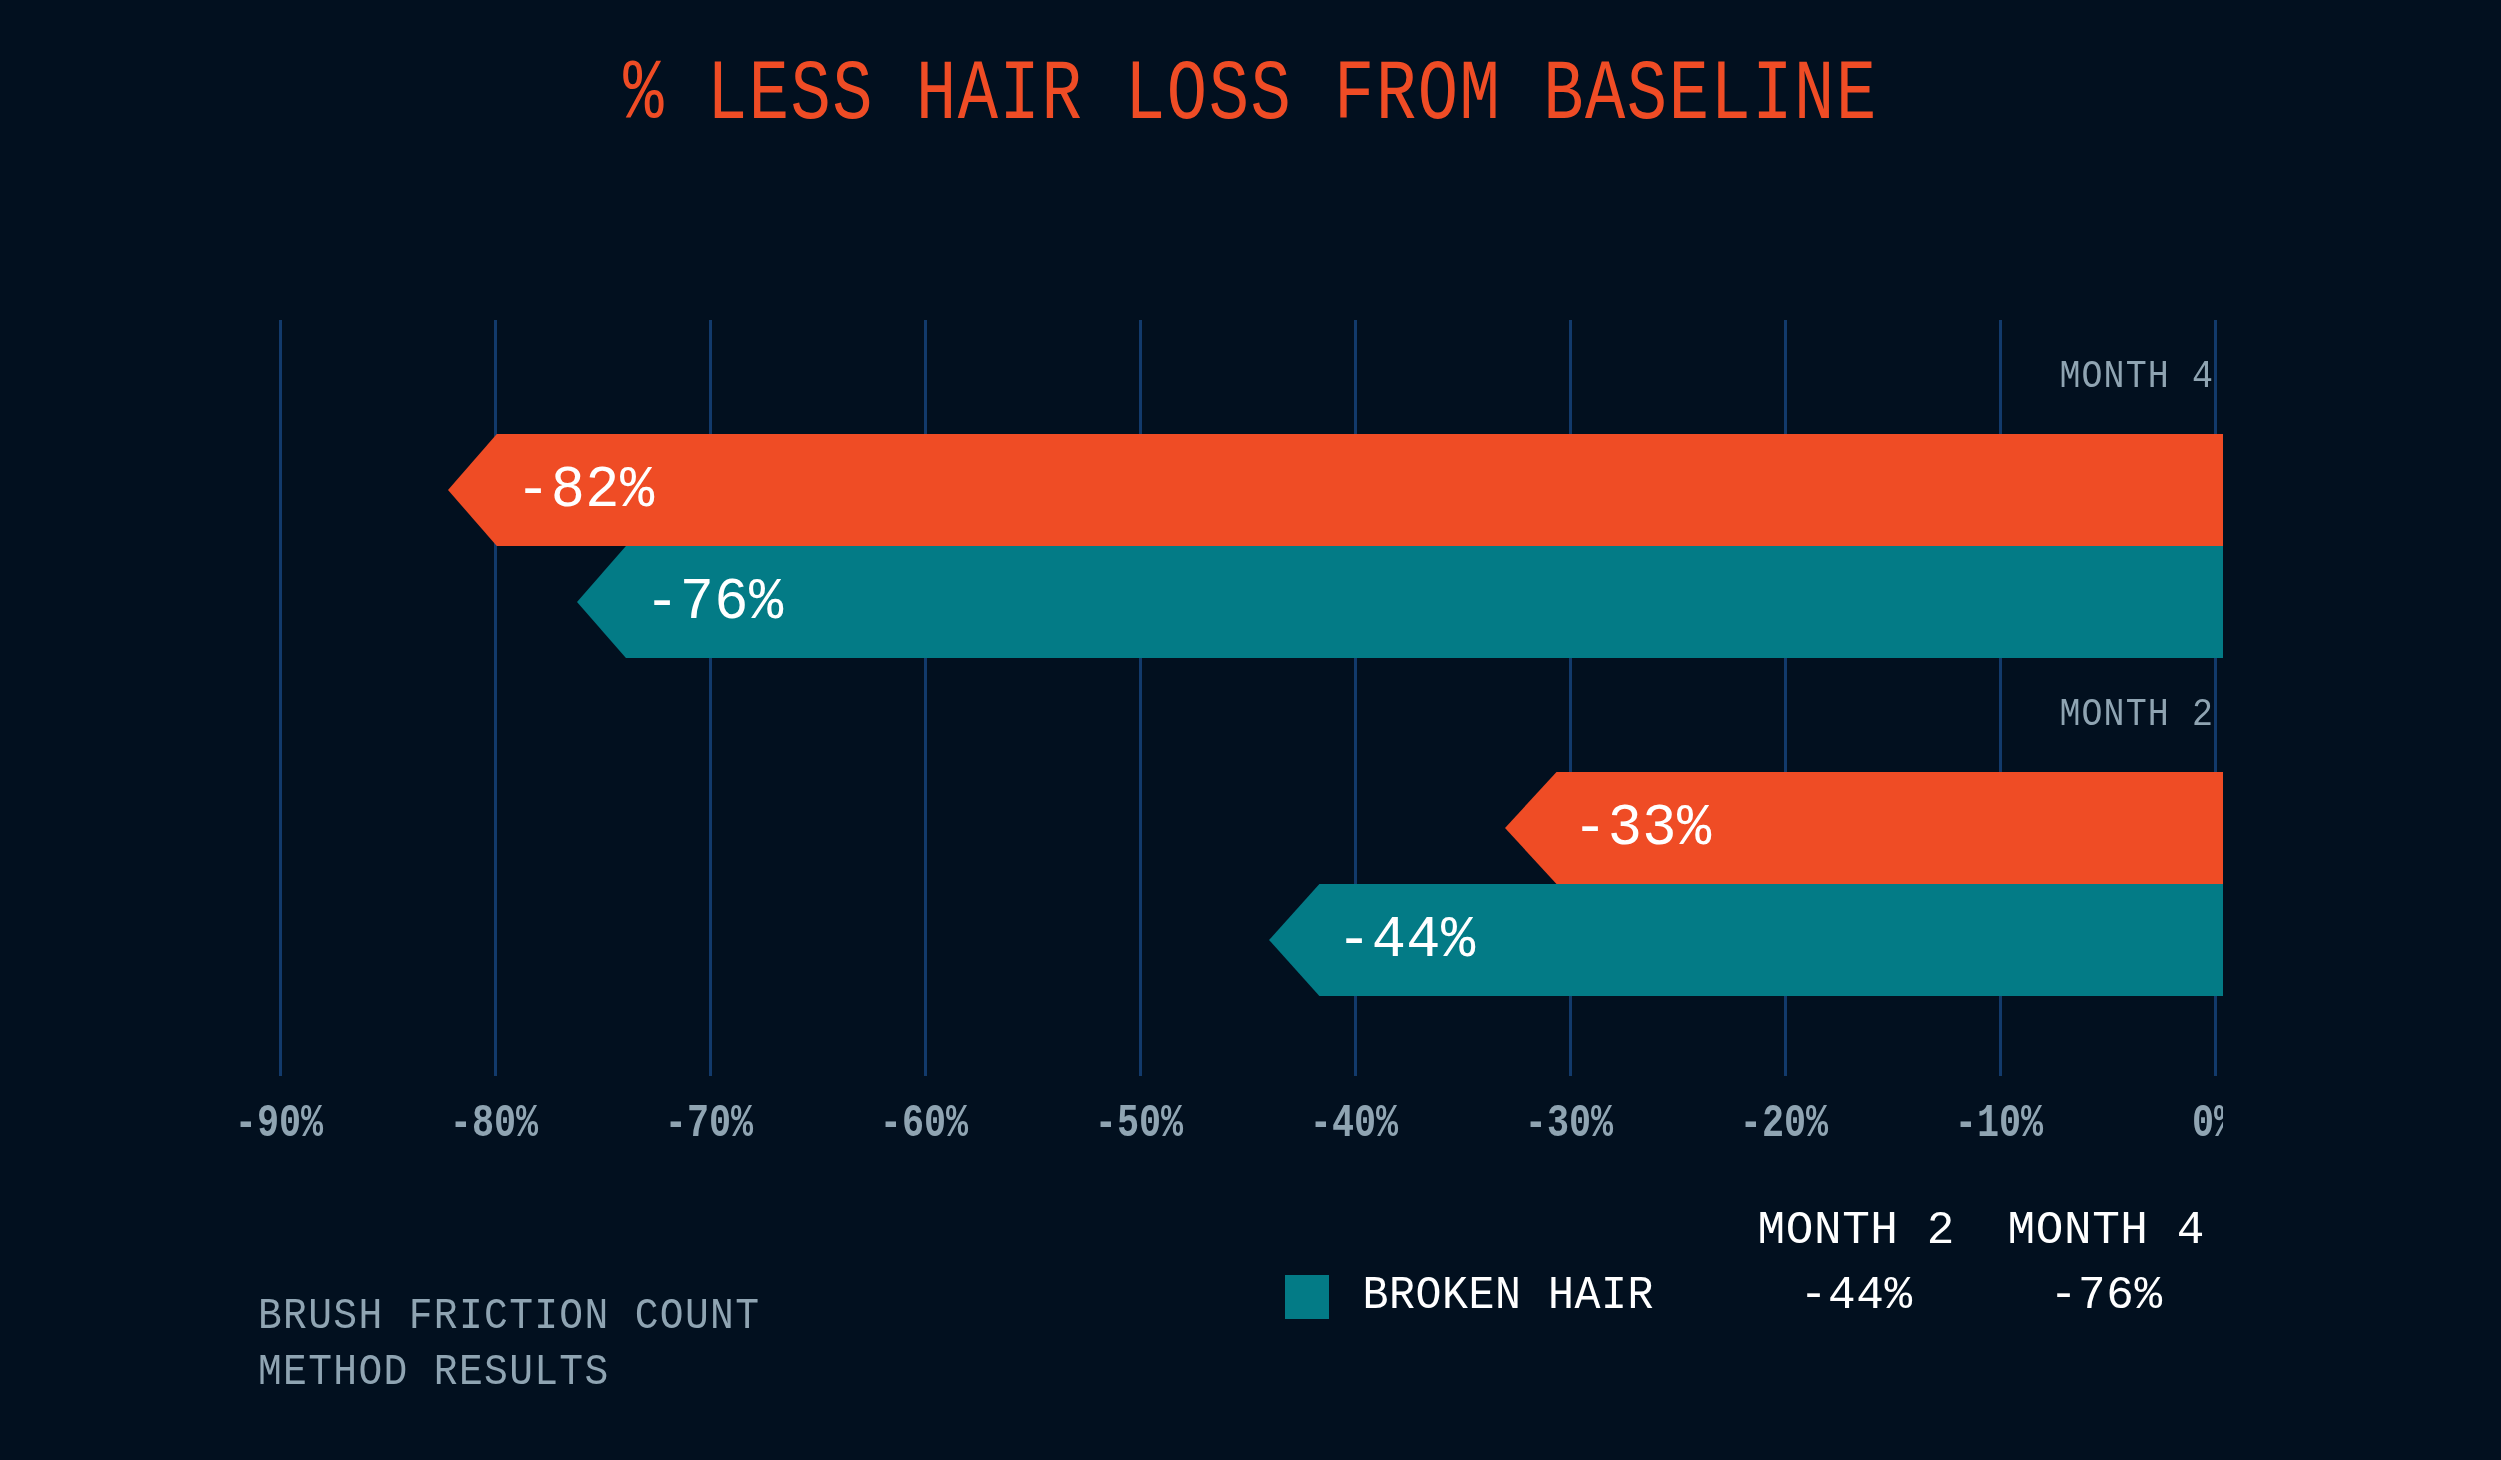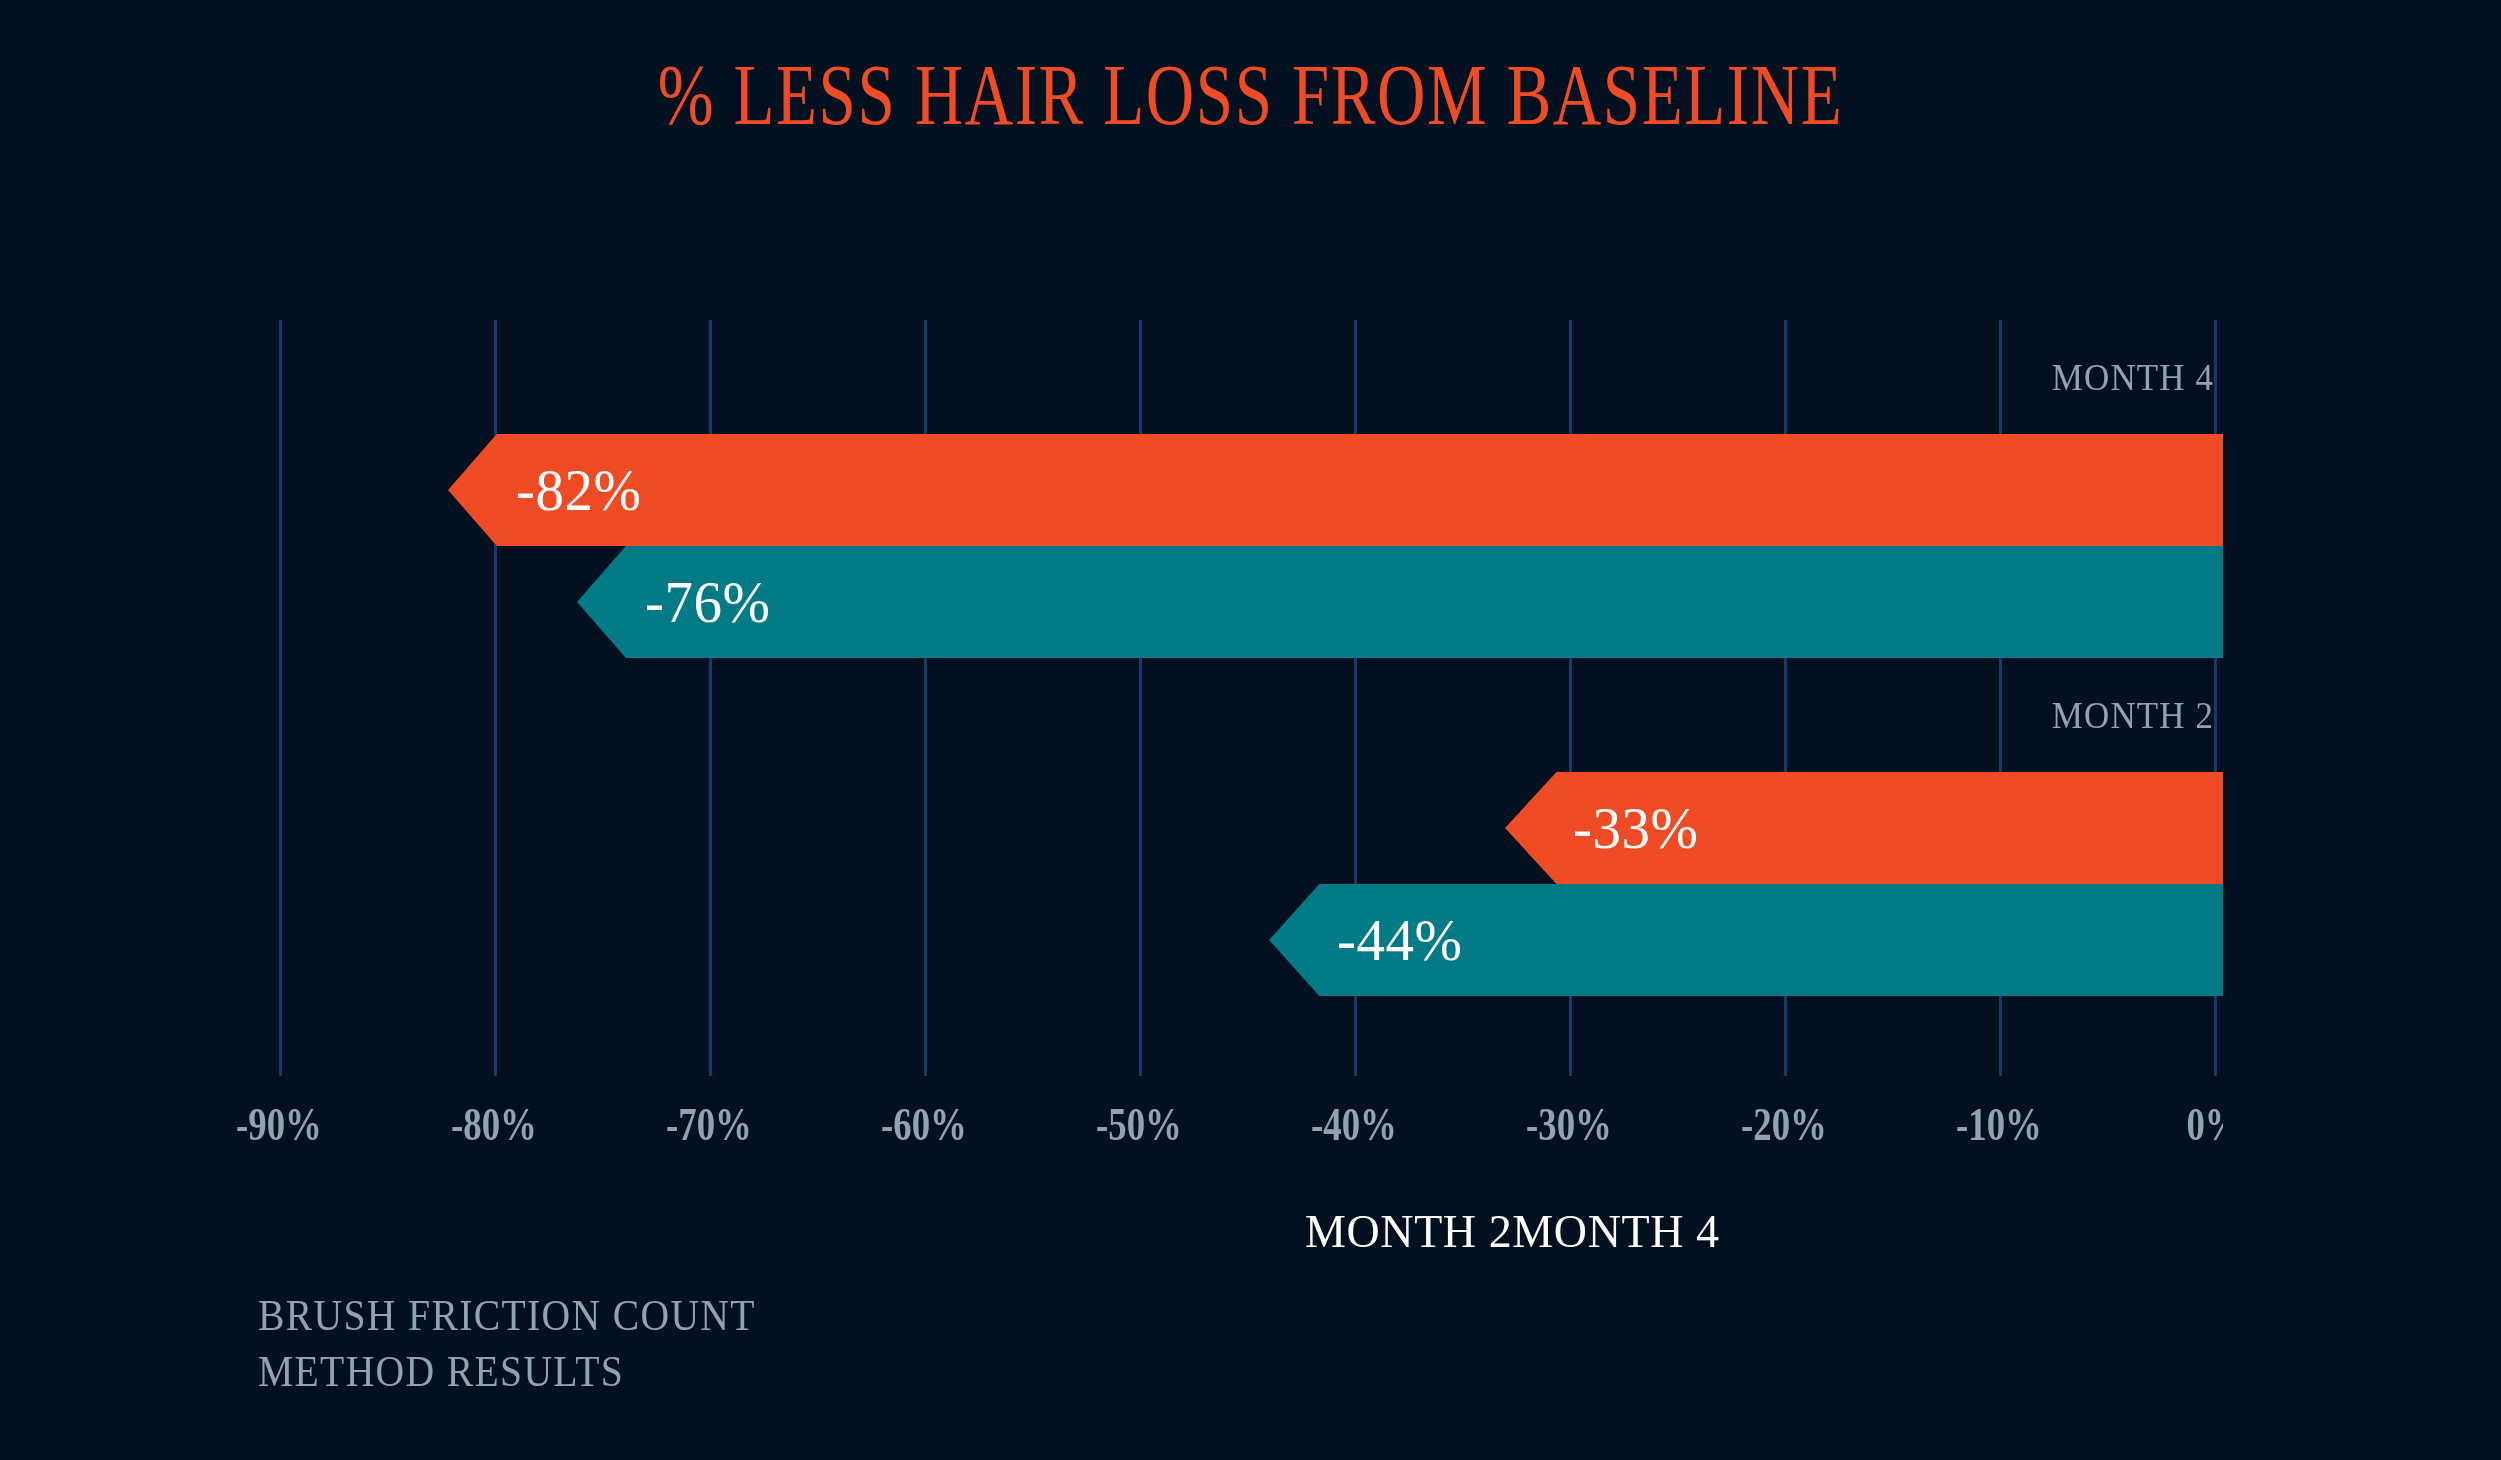--- a/index.html
+++ b/index.html
@@ -6,21 +6,21 @@
     margin: 0;
     padding: 0;
     background: #02101f;
   }
   #root {
     position: relative;
     width: 2223px;
     height: 1460px;
     background: #02101f;
     overflow: hidden;
-    font-family: Liberation Serif, serif;
+    font-family: Liberation Mono, monospace;
     -webkit-font-smoothing: antialiased;
   }
 
   
   #chart-title {
     position: absolute;
     left: 0;
     top: 52px;
     width: 2501px;
     text-align: center;
@@ -230,17 +230,25 @@
     <table>
       <thead>
         <tr>
           <th class="blank"></th>
           <th class="blank"></th>
           <th>MONTH 2</th>
           <th>MONTH 4</th>
         </tr>
       </thead>
       <tbody>
+        <tr>
+          <td class="swatch-cell">
+            <span class="swatch" style="background:#037b86"></span>
+          </td>
+          <td class="label-cell">BROKEN HAIR</td>
+          <td class="num-cell">-44%</td>
+          <td class="num-cell">-76%</td>
+        </tr>
       </tbody>
     </table>
   </div>
 
 </div>
 
 </body></html>

